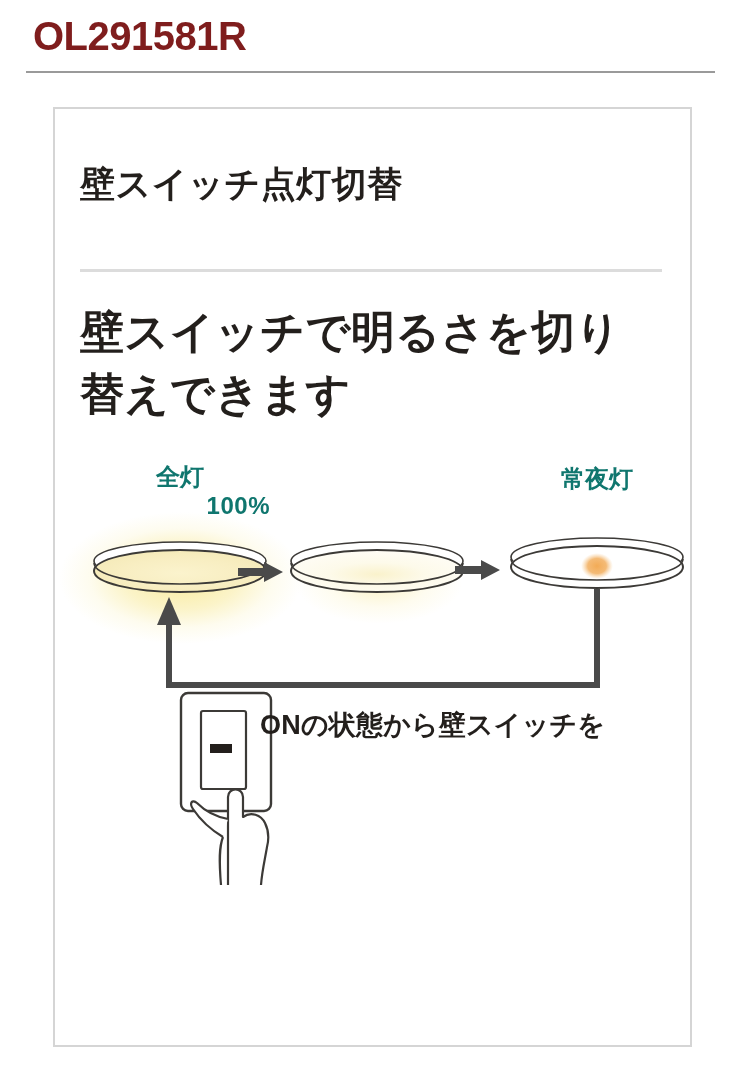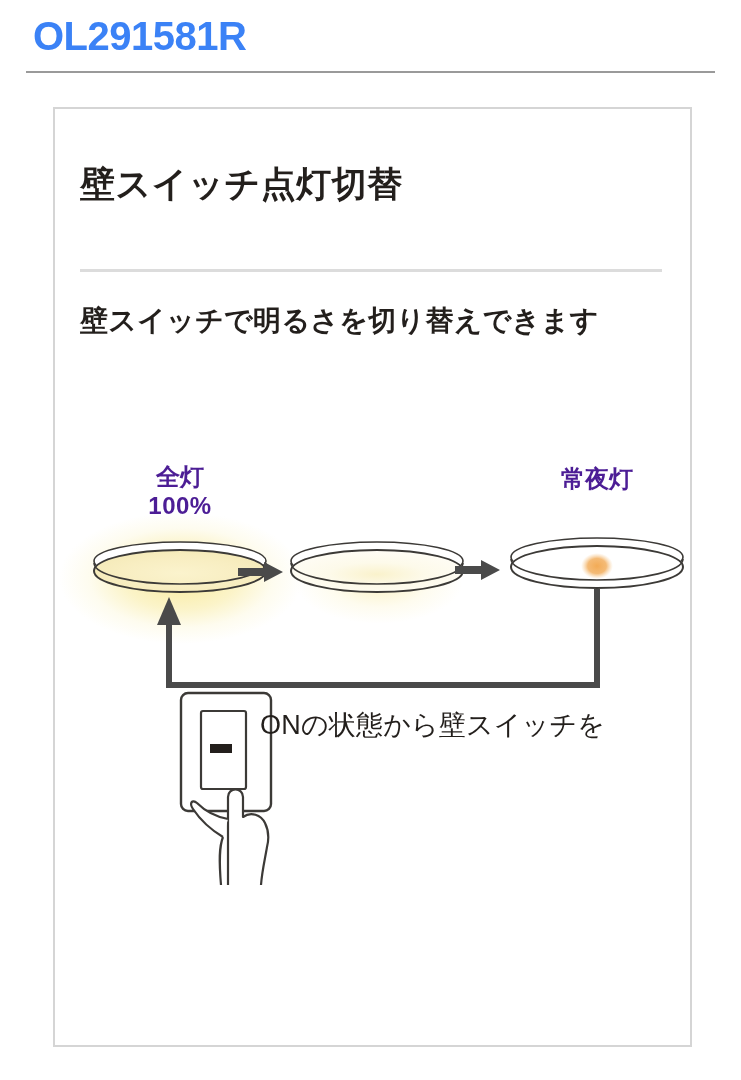--- a/index.html
+++ b/index.html
@@ -18,21 +18,21 @@
   }
 
   
   .product-code {
     position: absolute;
     left: 33px;
     top: 14px;
     font-size: 40px;
     font-weight: bold;
     letter-spacing: -0.5px;
-    color: #3b82f6;
+    color: #7f1d1d;
     line-height: 1.1;
     white-space: nowrap;
   }
   .header-rule {
     position: absolute;
     left: 26px;
     top: 71px;
     width: 689px;
     height: 2px;
     background: #9a9a9a;
@@ -66,46 +66,46 @@
     width: 582px;
     height: 3px;
     background: #dcdcdc;
   }
 
   .card-lead {
     position: absolute;
     left: 25px;
     top: 192px;
     width: 560px;
-    font-size: 28px;
+    font-size: 44px;
     font-weight: bold;
     color: #231f1c;
     line-height: 1.42;
     letter-spacing: 0.3px;
   }
 
   
   .diagram {
     position: absolute;
     left: 0px;
     top: 340px;
     width: 635px;
     height: 560px;
   }
 
   .lamp-label {
     position: absolute;
     text-align: center;
     font-size: 24px;
     font-weight: bold;
-    color: #4c1d95;
+    color: #0f766e;
     line-height: 1.2;
     white-space: nowrap;
   }
-  .lamp-label .pct { font-size: 24px; letter-spacing: 0.5px; }
+  .lamp-label .pct { font-size: 24px; letter-spacing: 0.5px; text-align: right; }
 
   .lamp-label-1 { left: 35px;  top: 14px; width: 180px; }
   .lamp-label-2 { left: 232px; top: 16px; width: 180px; }
   .lamp-label-3 { left: 452px; top: 16px; width: 180px; font-family: Liberation Serif, serif; }
 
   .lamp { position: absolute; width: 180px; height: 76px; }
   .lamp-1 { left: 35px;  top: 84px; }
   .lamp-2 { left: 232px; top: 86px; }
   .lamp-3 { left: 452px; top: 82px; }
 
@@ -153,21 +153,21 @@
     top: 240px;
     width: 140px;
     height: 215px;
   }
   .switch-caption {
     position: absolute;
     left: 205px;
     top: 258px;
     width: 420px;
     font-size: 27px;
-    font-weight: normal;
+    font-weight: bold;
     color: #231f1c;
     line-height: 1.35;
     letter-spacing: 0.2px;
   }
 </style>
 </head>
 <body>
 
 <div class="page">
 

